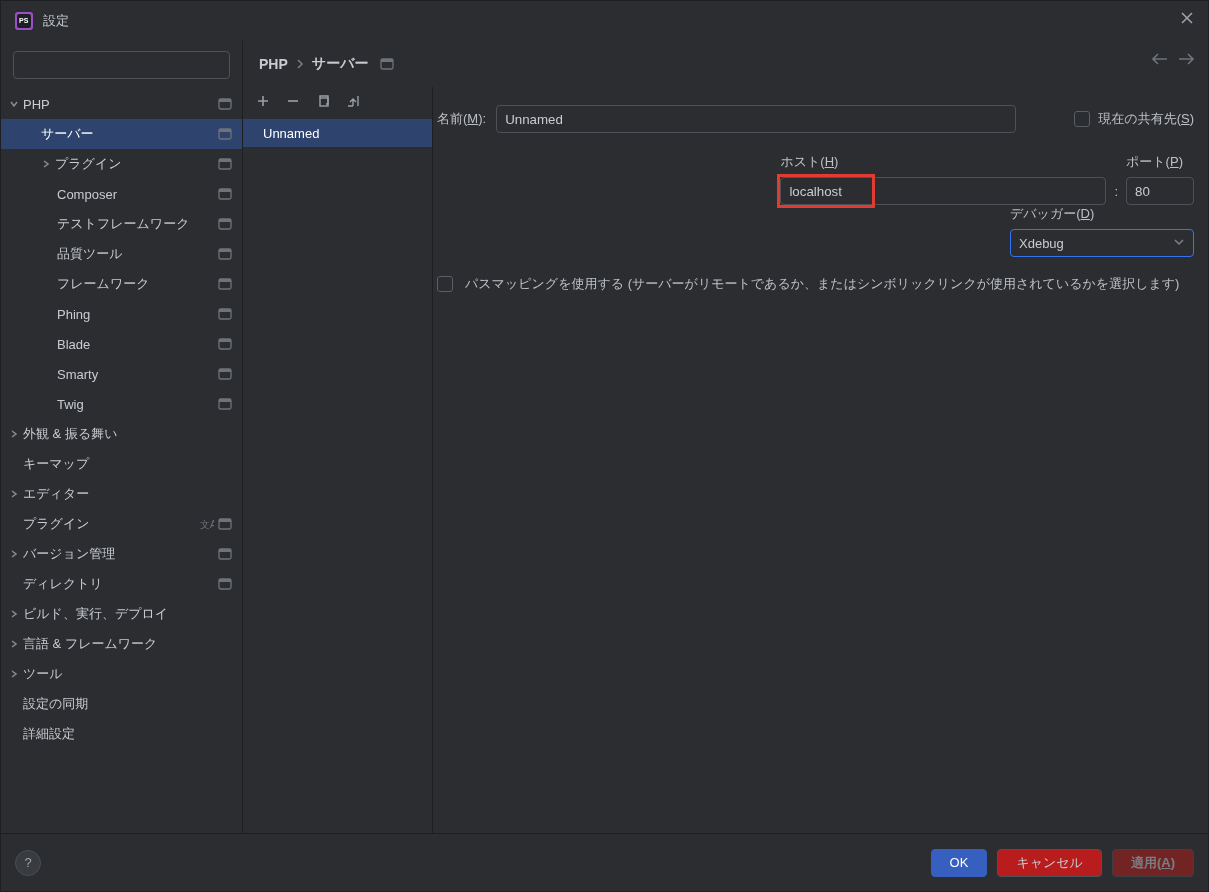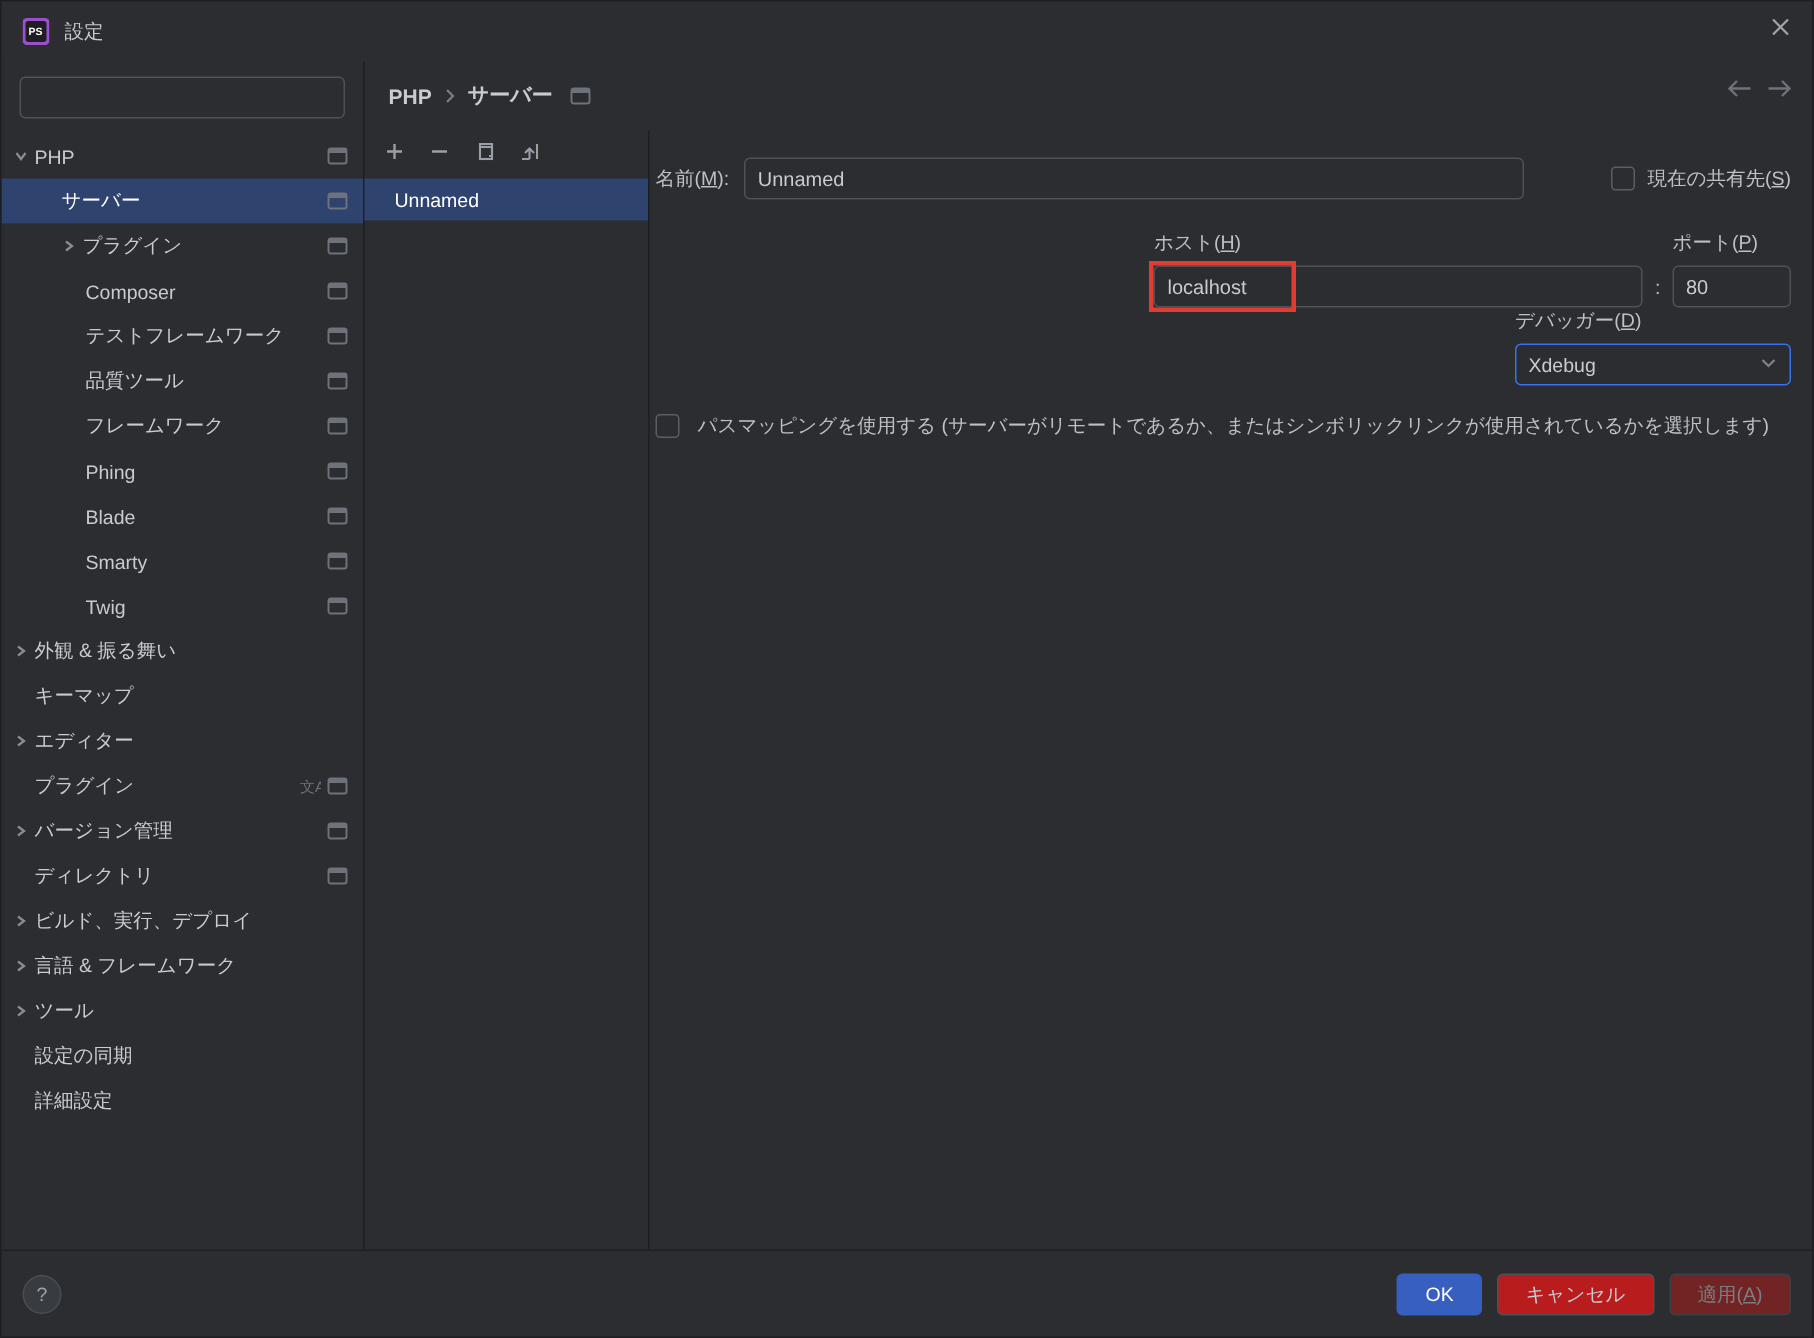--- a/index.html
+++ b/index.html
@@ -41,32 +41,32 @@
   .mn { text-decoration: underline; }
   .input { height: 28px; background: #2b2d30; border: 1px solid #4e5157; border-radius: 4px; padding: 0 8px; color: #c8ccd2; outline: none; }
   .input.name { flex: 0 0 520px; width: 520px; }
   .row2 { display: flex; align-items: flex-end; padding: 6px 14px 6px 4px; margin-top: 8px; flex-direction: column; }
   .field { display: flex; flex-direction: column; gap: 6px; }
   .host-group { display: flex; align-items: flex-end; gap: 8px; }
   .colon { color: #bdc0c6; padding-bottom: 6px; }
   .input.host { width: 326px; }
   .host-highlight { position: absolute; border: 3px solid #e03c31; left: -3px; top: -3px; width: 98px; height: 34px; pointer-events: none; }
   .host-wrap { position: relative; }
-  .input.port { width: 79px; }
+  .input.port { width: 68px; }
   .select { height: 28px; width: 184px; background: #2b2d30; border: 1px solid #3574f0; border-radius: 4px; padding: 0 26px 0 8px; color: #c8ccd2; display: flex; align-items: center; position: relative; cursor: pointer; }
   .select .chev { position: absolute; right: 8px; top: 6px; color: #7d818a; }
   .chk-row { display: flex; align-items: center; padding: 12px 14px 6px 4px; gap: 12px; }
   .checkbox { width: 16px; height: 16px; border: 1px solid #5a5e66; border-radius: 3px; background: #2b2d30; cursor: pointer; flex: 0 0 16px; }
   .share-wrap { display: flex; align-items: center; gap: 8px; margin-left: auto; text-align: center; }
   .footer { height: 58px; border-top: 1px solid #1e1f22; display: flex; align-items: center; padding: 0 14px; }
   .help-btn { width: 26px; height: 26px; border-radius: 13px; background: #383b40; color: #a0a4ab; display: flex; align-items: center; justify-content: center; cursor: pointer; border: 1px solid #4a4d53; }
   .footer-btns { margin-left: auto; display: flex; gap: 10px; }
   .btn { height: 28px; padding: 0 18px; border-radius: 4px; border: 1px solid #4e5157; background: #b91c1c; color: #c8ccd2; display: flex; align-items: center; cursor: pointer; }
   .btn.primary { background: #365fbf; border-color: #365fbf; color: #fff; }
-  .btn.disabled { opacity: .5; cursor: default; }
+  .btn.disabled { opacity: .5; cursor: default; font-weight: bold; }
   .header-content-wrap{display:flex; align-items:center; height:46px; padding-left:16px;}
   svg { display: block; }
 </style>
 </head>
 <body>
 
 <div class="titlebar">
   <span class="app-icon">
     <svg width="18" height="18" viewBox="0 0 18 18">
         <rect x="0" y="0" width="18" height="18" rx="3" fill="#9b4fcb"></rect>

